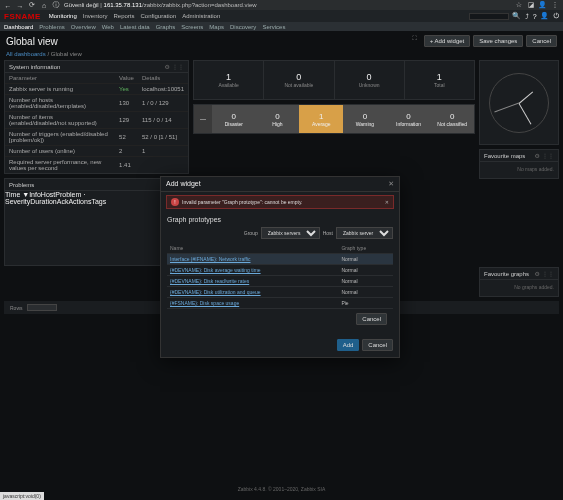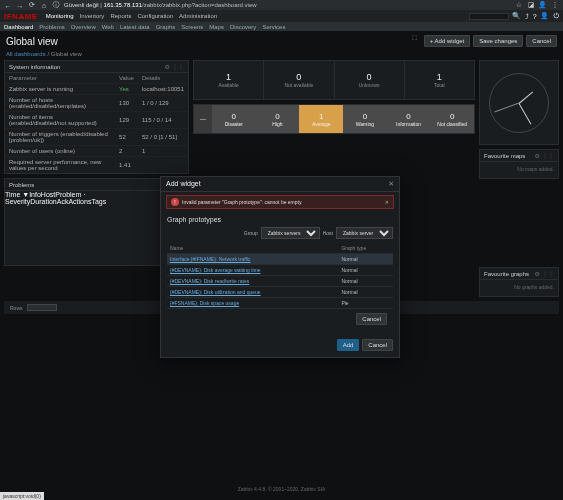--- a/index.html
+++ b/index.html
@@ -84,21 +84,21 @@
   </span>
   <span style="margin-left:auto;display:flex;gap:4px">
     <span class="ico">☆</span>
     <span class="ico">◪</span>
     <span class="ico">👤</span>
     <span class="ico">⋮</span>
   </span>
 </div>
 
 <div class="topnav">
-  <span class="logo">IFNAME</span>
+  <span class="logo">FSNAME</span>
   <div class="menu" id="topmenu">
       <span style="color: rgb(255, 255, 255);">Monitoring</span>
       <span>Inventory</span>
       <span>Reports</span>
       <span>Configuration</span>
       <span>Administration</span>
     </div>
   <div class="right">
     <div class="searchbox"></div>
     <span>🔍</span>

